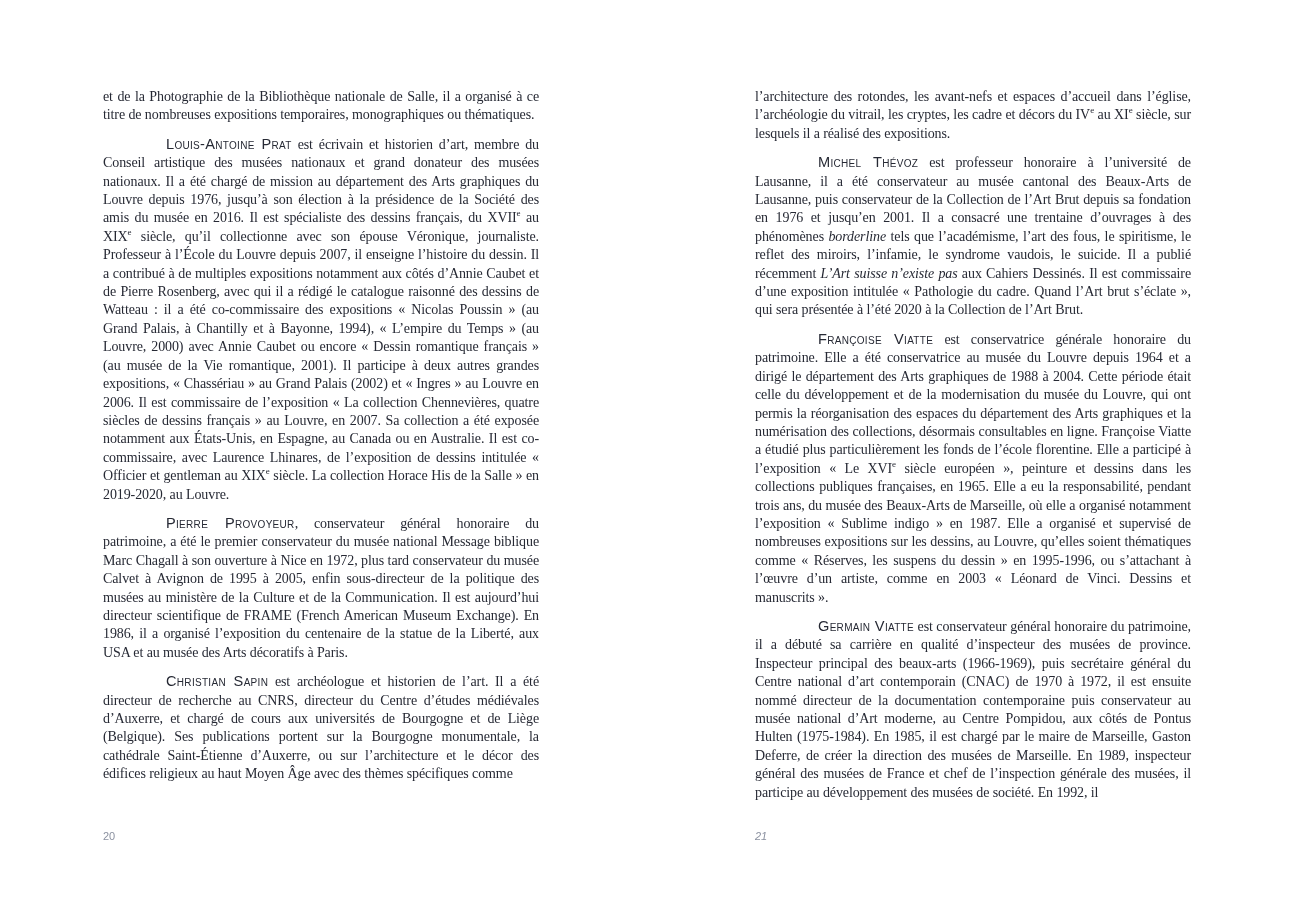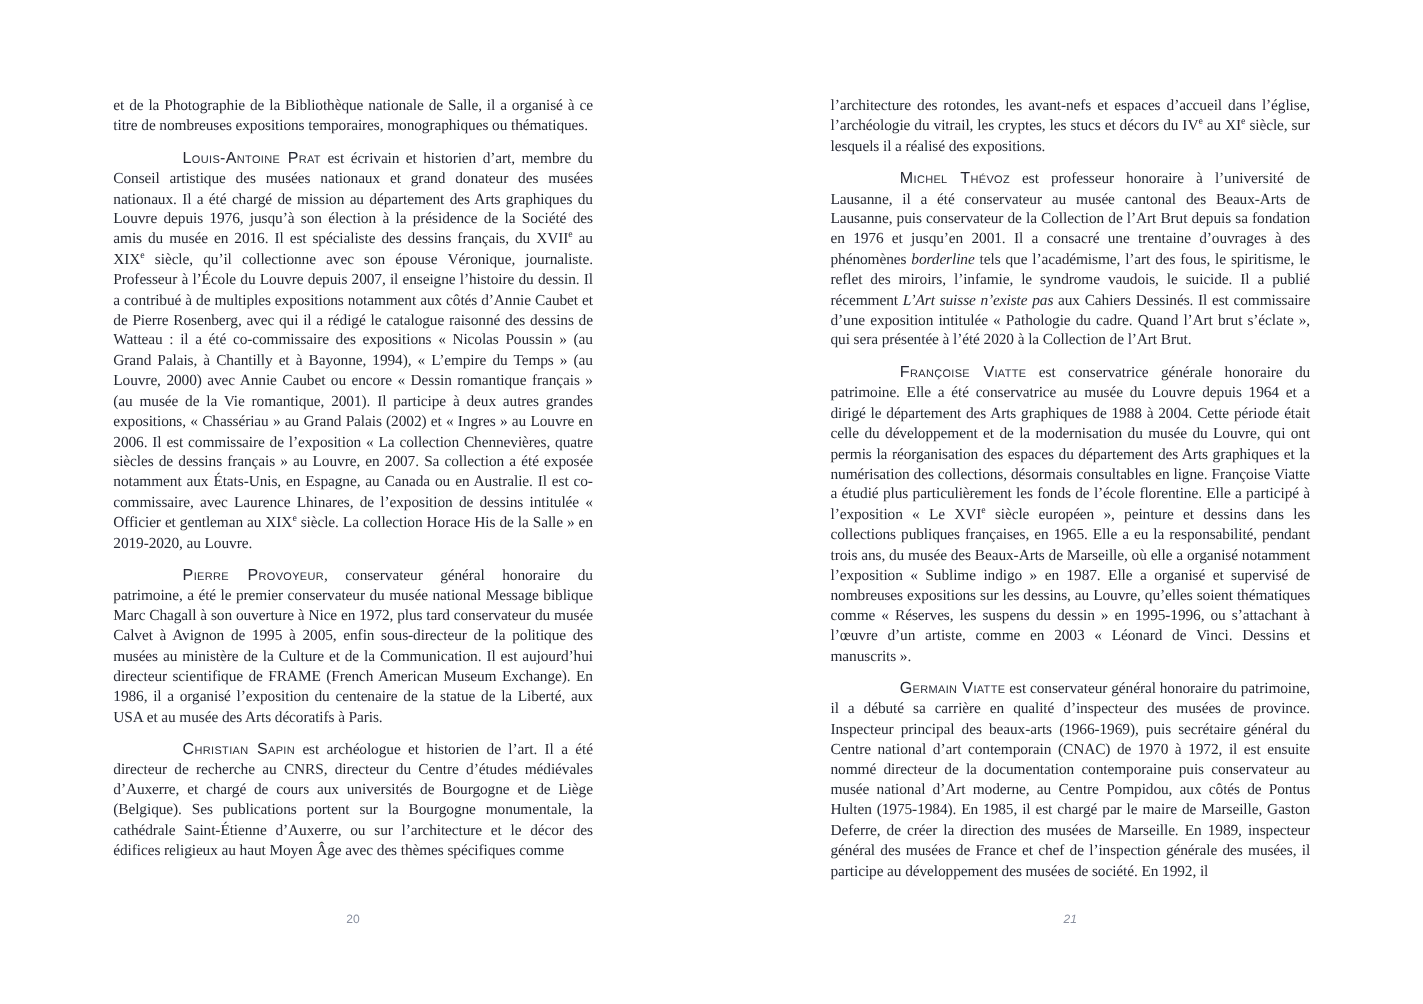--- a/index.html
+++ b/index.html
@@ -30,39 +30,39 @@
     letter-spacing: 0.3px;
     font-size: 14.6px;
     margin-left: 32px;
   }
   .run-italic { font-style: italic; }
   sup.run-sup { font-size: 9px; line-height: 0; vertical-align: super; }
   .page-number {
     position: absolute;
     top: 830px;
     width: 436px;
-    text-align: center;
+    text-align: left;
     font-family: "Liberation Sans", "DejaVu Sans", sans-serif;
     font-size: 11px;
     color: #8b91a0;
   }
   .page-number.left  { left: 103px; }
   .page-number.right { left: 755px; font-style: italic; }
 </style>
 </head>
 <body>
 
 <div class="spread">
   <div class="page-text left">
       <p class="para"><span class="run-normal">et de la Photographie de la Bibliothèque nationale de Salle, il a organisé à ce titre de nombreuses expositions temporaires, monographiques ou thématiques.</span></p>
       <p class="para indent"><span class="run-name">Louis-Antoine Prat</span><span class="run-normal"> est écrivain et historien d’art, membre du Conseil artistique des musées nationaux et grand donateur des musées nationaux. Il a été chargé de mission au département des Arts graphiques du Louvre depuis 1976, jusqu’à son élection à la présidence de la Société des amis du musée en 2016. Il est spécialiste des dessins français, du XVII</span><sup class="run-sup">e</sup><span class="run-normal"> au XIX</span><sup class="run-sup">e</sup><span class="run-normal"> siècle, qu’il collectionne avec son épouse Véronique, journaliste. Professeur à l’École du Louvre depuis 2007, il enseigne l’histoire du dessin. Il a contribué à de multiples expositions notamment aux côtés d’Annie Caubet et de Pierre Rosenberg, avec qui il a rédigé le catalogue raisonné des dessins de Watteau : il a été co-commissaire des expositions « Nicolas Poussin » (au Grand Palais, à Chantilly et à Bayonne, 1994), « L’empire du Temps » (au Louvre, 2000) avec Annie Caubet ou encore « Dessin romantique français » (au musée de la Vie romantique, 2001). Il participe à deux autres grandes expositions, « Chassériau » au Grand Palais (2002) et « Ingres » au Louvre en 2006. Il est commissaire de l’exposition « La collection Chennevières, quatre siècles de dessins français » au Louvre, en 2007. Sa collection a été exposée notamment aux États-Unis, en Espagne, au Canada ou en Australie. Il est co-commissaire, avec Laurence Lhinares, de l’exposition de dessins intitulée « Officier et gentleman au XIX</span><sup class="run-sup">e</sup><span class="run-normal"> siècle. La collection Horace His de la Salle » en 2019-2020, au Louvre.</span></p>
       <p class="para indent"><span class="run-name">Pierre Provoyeur</span><span class="run-normal">, conservateur général honoraire du patrimoine, a été le premier conservateur du musée national Message biblique Marc Chagall à son ouverture à Nice en 1972, plus tard conservateur du musée Calvet à Avignon de 1995 à 2005, enfin sous-directeur de la politique des musées au ministère de la Culture et de la Communication. Il est aujourd’hui directeur scientifique de FRAME (French American Museum Exchange). En 1986, il a organisé l’exposition du centenaire de la statue de la Liberté, aux USA et au musée des Arts décoratifs à Paris.</span></p>
       <p class="para indent"><span class="run-name">Christian Sapin</span><span class="run-normal"> est archéologue et historien de l’art. Il a été directeur de recherche au CNRS, directeur du Centre d’études médiévales d’Auxerre, et chargé de cours aux universités de Bourgogne et de Liège (Belgique). Ses publications portent sur la Bourgogne monumentale, la cathédrale Saint-Étienne d’Auxerre, ou sur l’architecture et le décor des édifices religieux au haut Moyen Âge avec des thèmes spécifiques comme</span></p>
     </div>
   <div class="page-text right">
-      <p class="para"><span class="run-normal">l’architecture des rotondes, les avant-nefs et espaces d’accueil dans l’église, l’archéologie du vitrail, les cryptes, les stucs et décors du IV</span><sup class="run-sup">e</sup><span class="run-normal"> au XI</span><sup class="run-sup">e</sup><span class="run-normal"> siècle, sur lesquels il a réalisé des expositions.</span></p>
+      <p class="para"><span class="run-normal">l’architecture des rotondes, les avant-nefs et espaces d’accueil dans l’église, l’archéologie du vitrail, les cryptes, les cadre et décors du IV</span><sup class="run-sup">e</sup><span class="run-normal"> au XI</span><sup class="run-sup">e</sup><span class="run-normal"> siècle, sur lesquels il a réalisé des expositions.</span></p>
       <p class="para indent"><span class="run-name">Michel Thévoz</span><span class="run-normal"> est professeur honoraire à l’université de Lausanne, il a été conservateur au musée cantonal des Beaux-Arts de Lausanne, puis conservateur de la Collection de l’Art Brut depuis sa fondation en 1976 et jusqu’en 2001. Il a consacré une trentaine d’ouvrages à des phénomènes </span><span class="run-italic">borderline</span><span class="run-normal"> tels que l’académisme, l’art des fous, le spiritisme, le reflet des miroirs, l’infamie, le syndrome vaudois, le suicide. Il a publié récemment </span><span class="run-italic">L’Art suisse n’existe pas</span><span class="run-normal"> aux Cahiers Dessinés. Il est commissaire d’une exposition intitulée « Pathologie du cadre. Quand l’Art brut s’éclate », qui sera présentée à l’été 2020 à la Collection de l’Art Brut.</span></p>
       <p class="para indent"><span class="run-name">Françoise Viatte</span><span class="run-normal"> est conservatrice générale honoraire du patrimoine. Elle a été conservatrice au musée du Louvre depuis 1964 et a dirigé le département des Arts graphiques de 1988 à 2004. Cette période était celle du développement et de la modernisation du musée du Louvre, qui ont permis la réorganisation des espaces du département des Arts graphiques et la numérisation des collections, désormais consultables en ligne. Françoise Viatte a étudié plus particulièrement les fonds de l’école florentine. Elle a participé à l’exposition « Le XVI</span><sup class="run-sup">e</sup><span class="run-normal"> siècle européen », peinture et dessins dans les collections publiques françaises, en 1965. Elle a eu la responsabilité, pendant trois ans, du musée des Beaux-Arts de Marseille, où elle a organisé notamment l’exposition « Sublime indigo » en 1987. Elle a organisé et supervisé de nombreuses expositions sur les dessins, au Louvre, qu’elles soient thématiques comme « Réserves, les suspens du dessin » en 1995-1996, ou s’attachant à l’œuvre d’un artiste, comme en 2003 « Léonard de Vinci. Dessins et manuscrits ».</span></p>
       <p class="para indent"><span class="run-name">Germain Viatte</span><span class="run-normal"> est conservateur général honoraire du patrimoine, il a débuté sa carrière en qualité d’inspecteur des musées de province. Inspecteur principal des beaux-arts (1966-1969), puis secrétaire général du Centre national d’art contemporain (CNAC) de 1970 à 1972, il est ensuite nommé directeur de la documentation contemporaine puis conservateur au musée national d’Art moderne, au Centre Pompidou, aux côtés de Pontus Hulten (1975-1984). En 1985, il est chargé par le maire de Marseille, Gaston Deferre, de créer la direction des musées de Marseille. En 1989, inspecteur général des musées de France et chef de l’inspection générale des musées, il participe au développement des musées de société. En 1992, il</span></p>
     </div>
   <div class="page-number left">20</div>
   <div class="page-number right">21</div>
 </div>
 
 </body></html>

